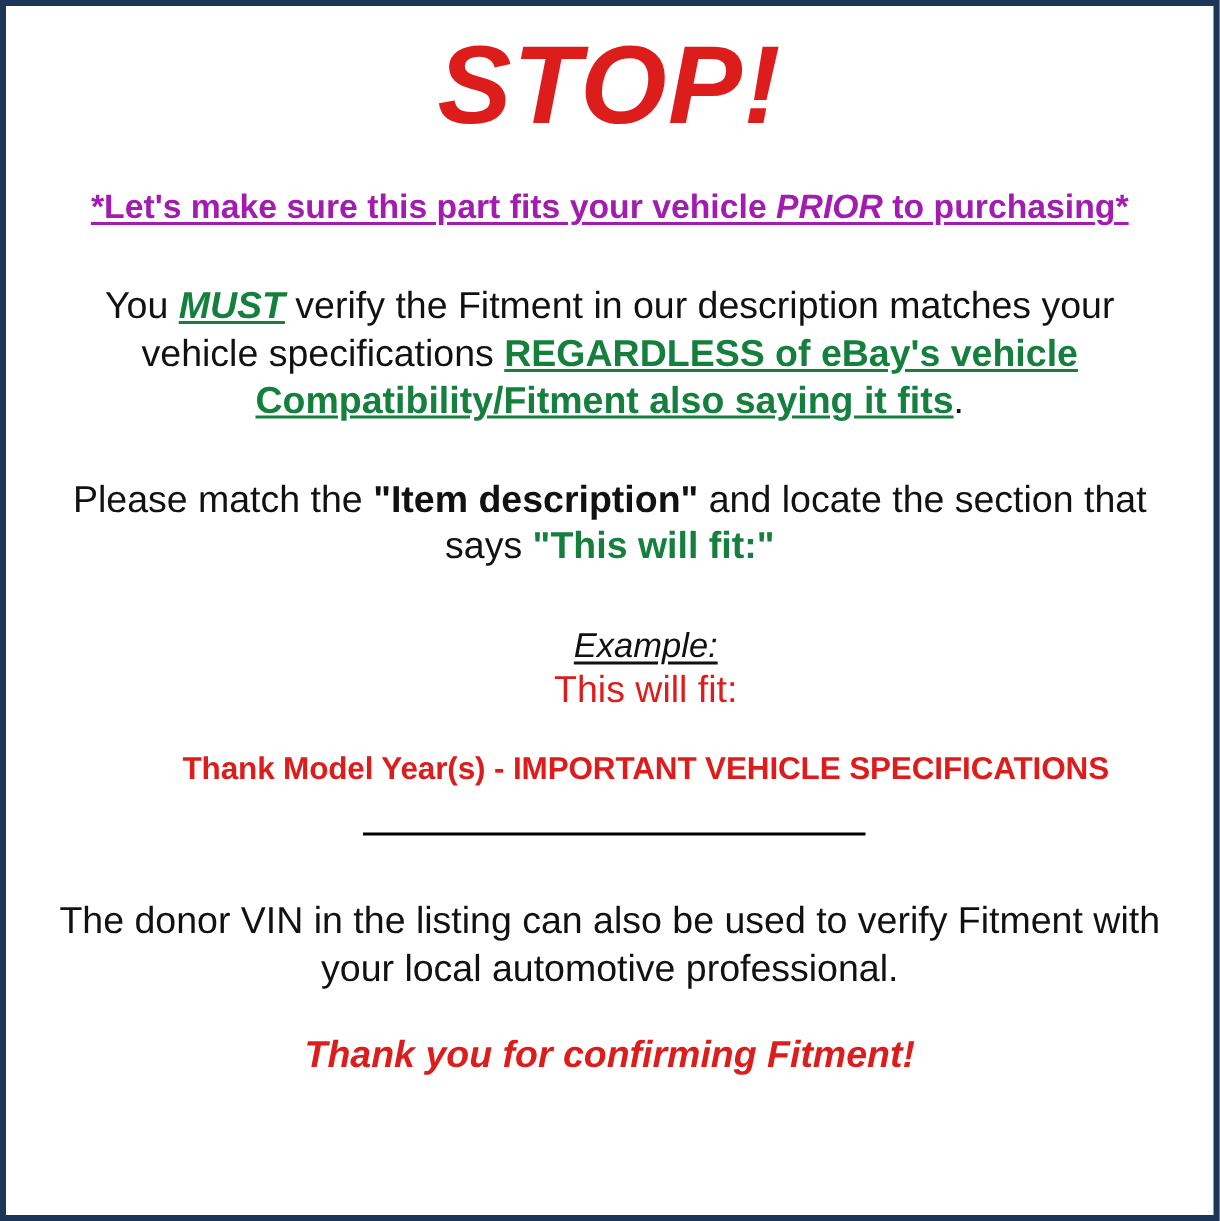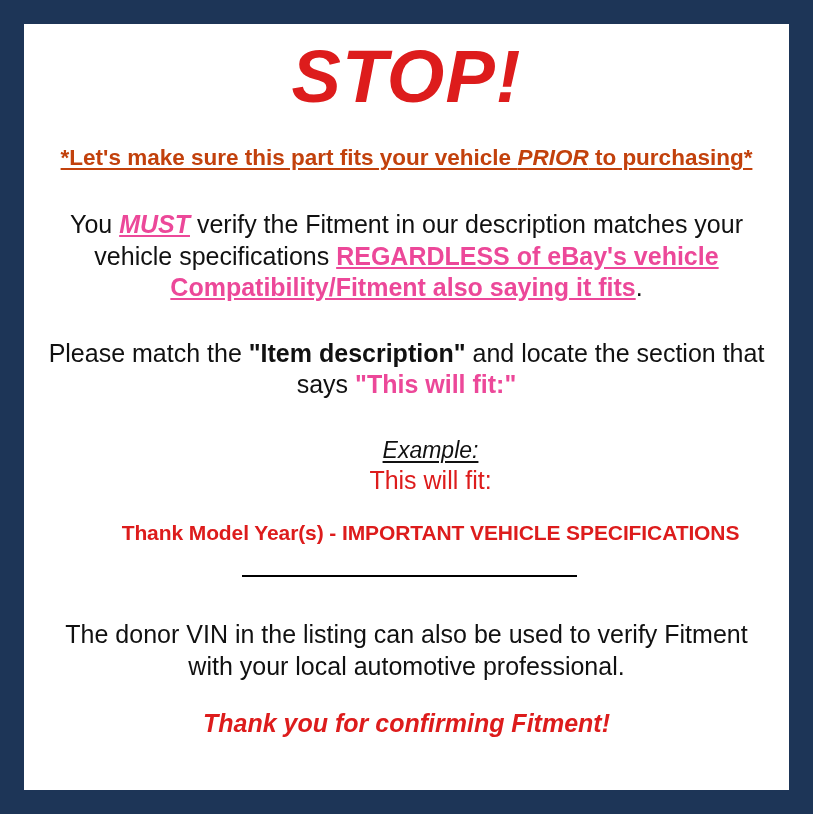--- a/index.html
+++ b/index.html
@@ -15,54 +15,54 @@
     background: #1d3557;
     font-family: "Liberation Sans", sans-serif;
     -webkit-font-smoothing: antialiased;
   }
 
   
   #notice-frame {
     width: 813px;
     height: 814px;
     background: #1d3557;
-    padding: 24px;
+    padding: 4px;
     display: block;
   }
 
   #notice-card {
     width: 100%;
     height: 100%;
     background: #ffffff;
     position: relative;
     overflow: hidden;
   }
 
   
-  .red    { color: #ec4899; }
+  .red    { color: #15803d; }
 
   .b   { font-weight: bold; }
   .i   { font-style: italic; }
   .u   { text-decoration: underline; }
 
   
   #stop-headline {
     color: #dd1c1c;
     font-weight: bold;
     font-style: italic;
     font-size: 74px;
     line-height: 1.0;
     text-align: center;
     letter-spacing: 1px;
     padding-top: 16px;
   }
 
   
   #tagline {
-    color: #c2410c;
+    color: #a21caf;
     font-weight: bold;
     font-size: 22.5px;
     line-height: 1.2;
     text-align: center;
     text-decoration: underline;
     text-underline-offset: 3px;
     margin-top: 30px;
     padding: 0 6px;
     white-space: nowrap;
   }

